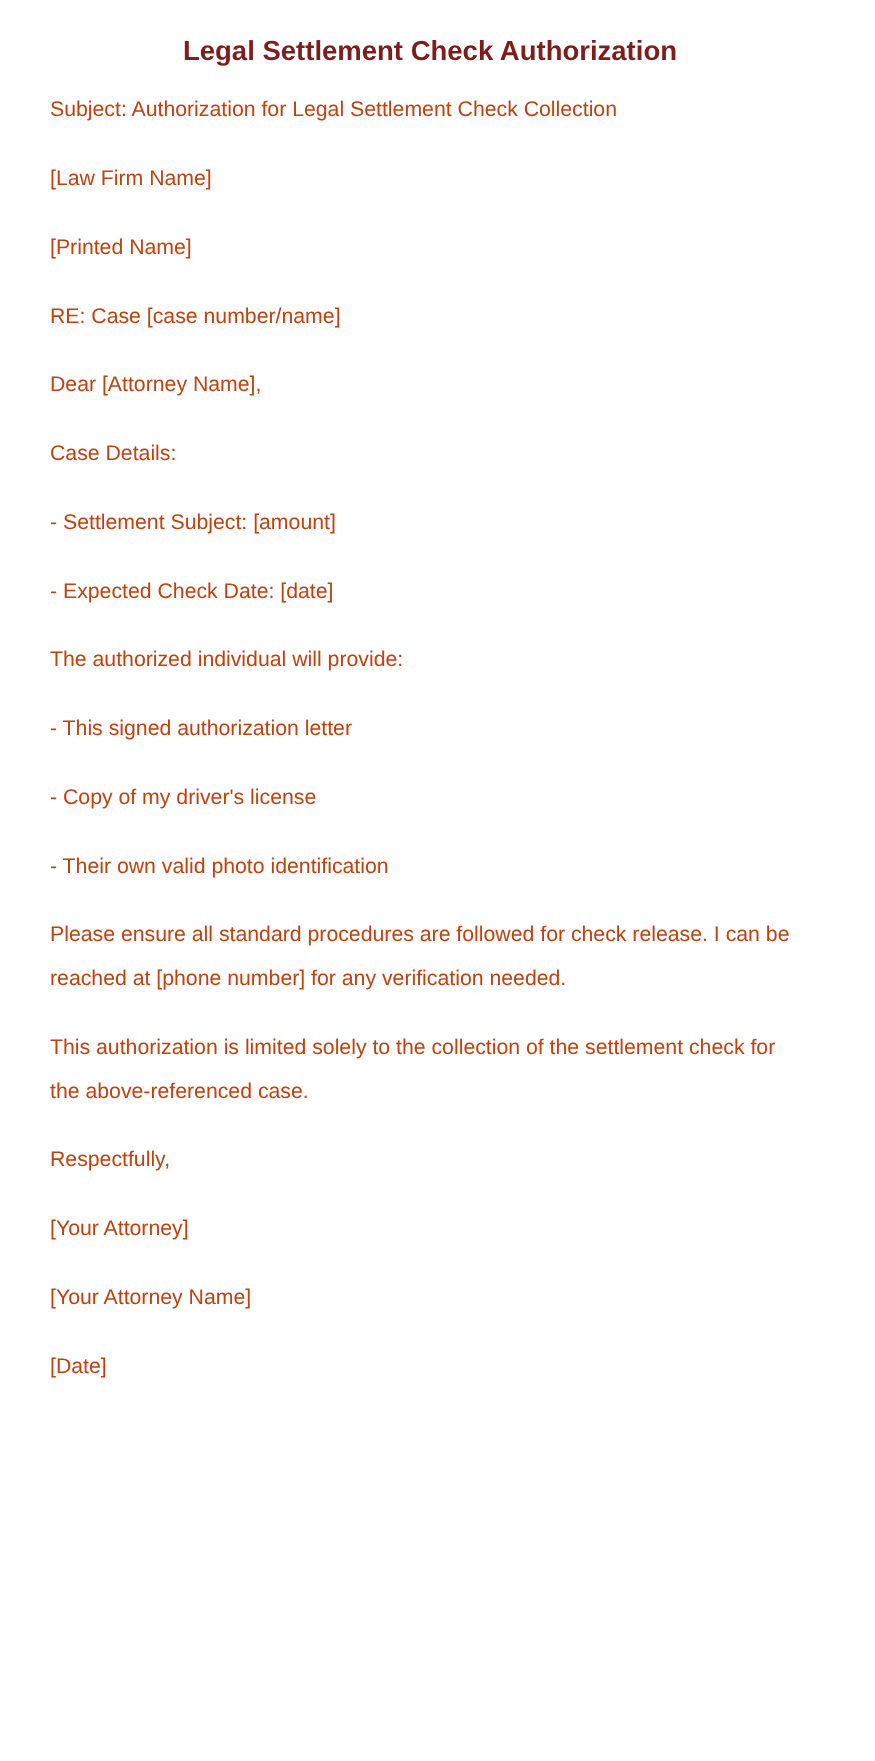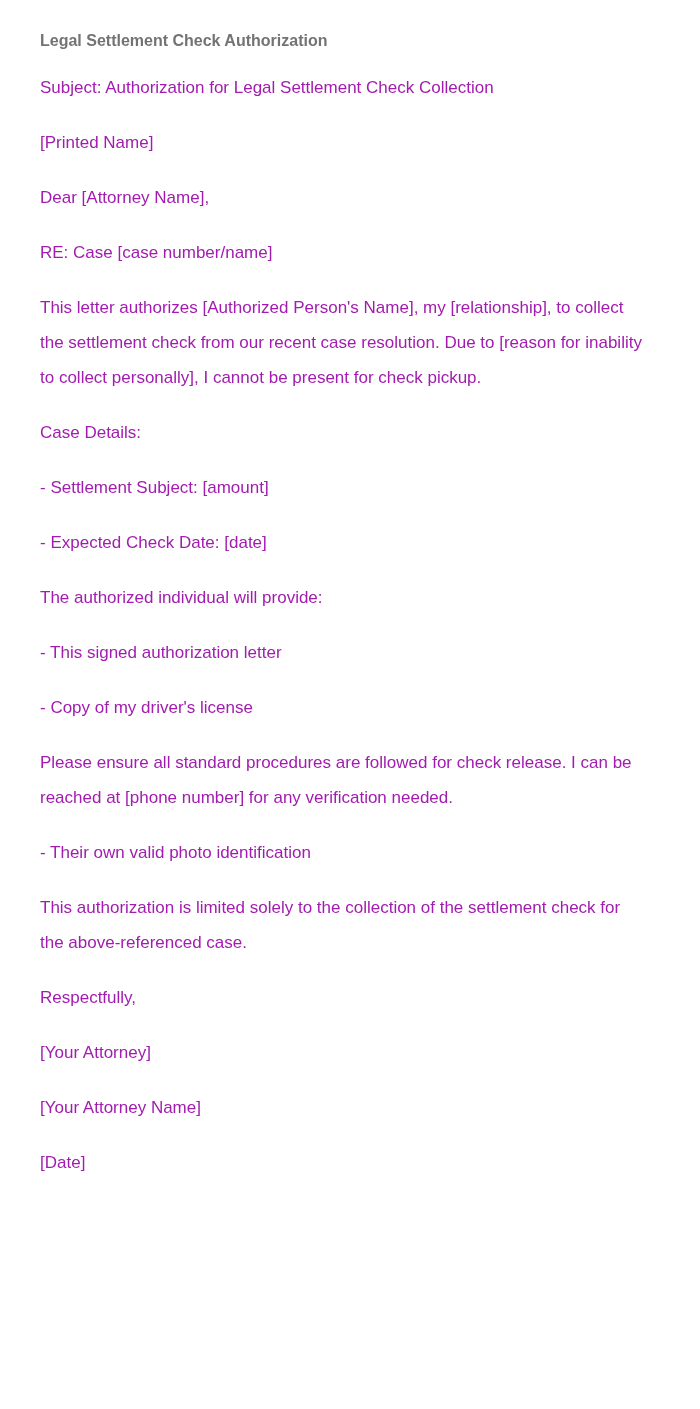--- a/index.html
+++ b/index.html
@@ -10,54 +10,55 @@
   .page {
     width: 700px;
     height: 1409px;
     background: #ffffff;
     box-sizing: border-box;
     padding: 26px 52px 0 40px;
     overflow: hidden;
   }
   .doc-title {
     font-family: "Liberation Sans", "DejaVu Sans", sans-serif;
-    font-size: 16px;
+    font-size: 22px;
     line-height: 30px;
     font-weight: 700;
-    color: #737373;
+    color: #7f1d1d;
     margin: 0 0 14px 0;
     letter-spacing: 0;
+    text-align: center;
   }
   .doc-paragraph {
     font-family: "Liberation Sans", "DejaVu Sans", sans-serif;
     font-size: 17px;
     line-height: 35px;
     font-weight: 400;
-    color: #a21caf;
+    color: #c2410c;
     margin: 0 0 20px 0;
     max-width: 608px;
   }
 </style>
 </head>
 <body>
 
 <div class="page">
   <h1 class="doc-title">Legal Settlement Check Authorization</h1>
 
   <p class="doc-paragraph">Subject: Authorization for Legal Settlement Check Collection</p>
+  <p class="doc-paragraph">[Law Firm Name]</p>
   <p class="doc-paragraph">[Printed Name]</p>
+  <p class="doc-paragraph">RE: Case [case number/name]</p>
   <p class="doc-paragraph">Dear [Attorney Name],</p>
-  <p class="doc-paragraph">RE: Case [case number/name]</p>
-  <p class="doc-paragraph">This letter authorizes [Authorized Person's Name], my [relationship], to collect the settlement check from our recent case resolution. Due to [reason for inability to collect personally], I cannot be present for check pickup.</p>
   <p class="doc-paragraph">Case Details:</p>
   <p class="doc-paragraph">- Settlement Subject: [amount]</p>
   <p class="doc-paragraph">- Expected Check Date: [date]</p>
   <p class="doc-paragraph">The authorized individual will provide:</p>
   <p class="doc-paragraph">- This signed authorization letter</p>
   <p class="doc-paragraph">- Copy of my driver's license</p>
+  <p class="doc-paragraph">- Their own valid photo identification</p>
   <p class="doc-paragraph">Please ensure all standard procedures are followed for check release. I can be reached at [phone number] for any verification needed.</p>
-  <p class="doc-paragraph">- Their own valid photo identification</p>
   <p class="doc-paragraph">This authorization is limited solely to the collection of the settlement check for the above-referenced case.</p>
   <p class="doc-paragraph">Respectfully,</p>
   <p class="doc-paragraph">[Your Attorney]</p>
   <p class="doc-paragraph">[Your Attorney Name]</p>
   <p class="doc-paragraph">[Date]</p>
 </div>
 
 </body></html>

